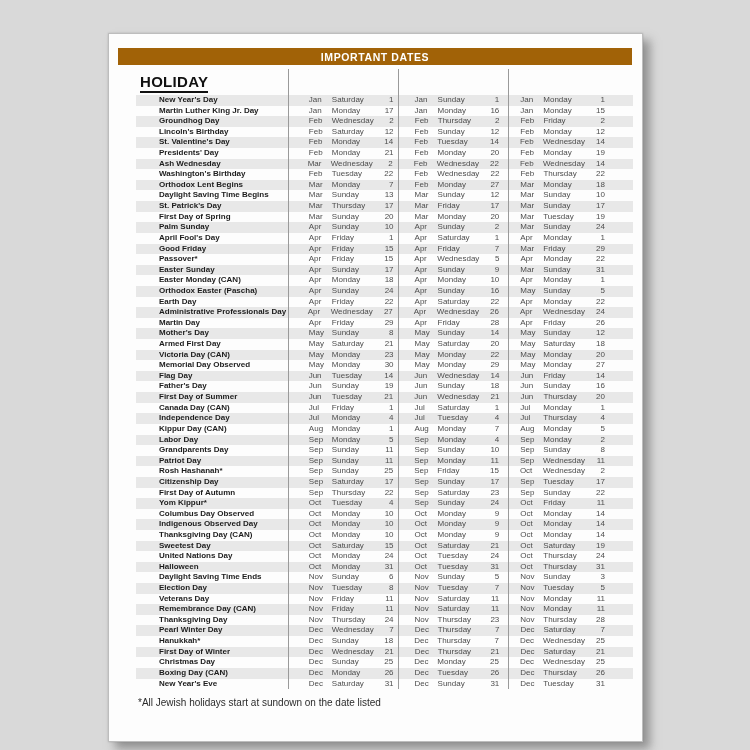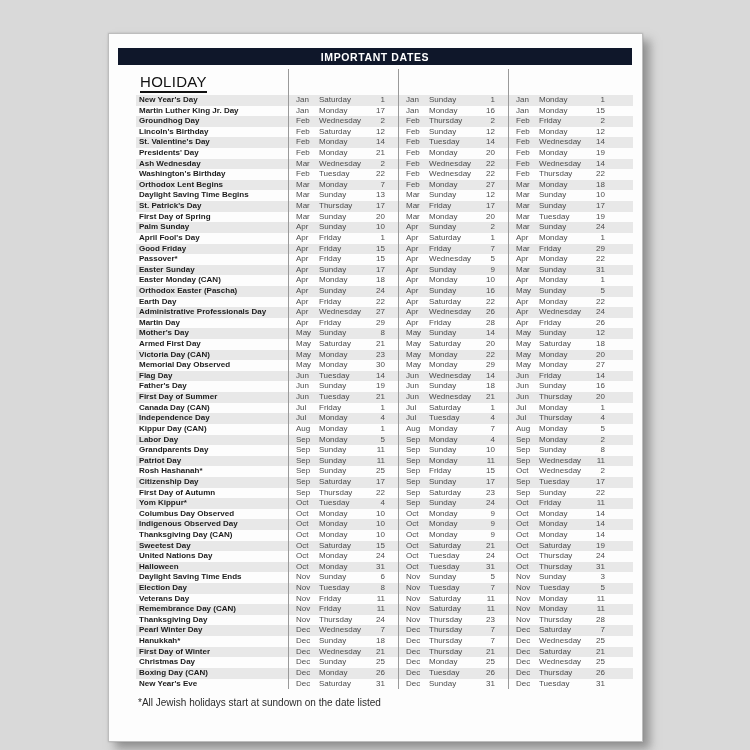--- a/index.html
+++ b/index.html
@@ -15,38 +15,38 @@
     left: 108px; top: 33px;
     width: 535px; height: 709px;
     background: #fdfdfd;
     border: 1px solid #bdbdbd;
     box-shadow: 7px 7px 9px rgba(90,90,90,0.55), 0 0 2px rgba(0,0,0,0.15);
   }
   .banner {
     position: absolute;
     left: 9px; right: 10px; top: 14px;
     height: 17px;
-    background: #0f172a;
+    background: #a16207;
     color: #ffffff;
     font-size: 10.5px;
     font-weight: bold;
     letter-spacing: 0.6px;
     display: flex; align-items: center; justify-content: center;
   }
   .table-wrap {
     position: absolute;
     left: 27px; top: 35px;
     width: 497px;
   }
   .table-header { height: 26px; position: relative; }
   .holiday-title {
     display: inline-block;
     margin: 4px 0 0 4px;
     font-size: 15px;
-    font-weight: normal;
+    font-weight: bold;
     color: #111;
     letter-spacing: 0.3px;
     border-bottom: 2px solid #111;
     padding-bottom: 1px;
   }
   .rows { position: relative; }
   .row {
     display: flex;
     height: 10.62px;
     line-height: 10.62px;
@@ -54,20 +54,21 @@
     align-items: stretch;
   }
   .row.stripe { background: #e8e8e8; }
   .cell-name {
     width: 152px;
     padding-left: 3px;
     font-weight: bold;
     color: #1c1c1c;
     white-space: nowrap;
     overflow: hidden;
+    margin-left: 20px;
   }
   .cell-group {
     display: flex;
     color: #4d4d4d;
     padding: 0 13px 0 8px;
     white-space: nowrap;
   }
   .cell-group.g1, .cell-group.g2 { width: 110px; }
   .cell-group.g3 { width: 125px; padding-right: 28px; }
   .m { width: 23px; }

